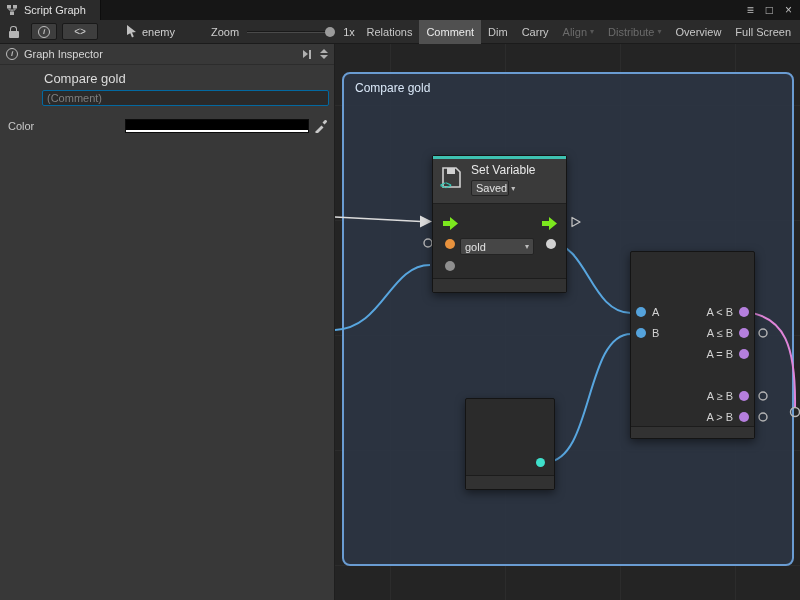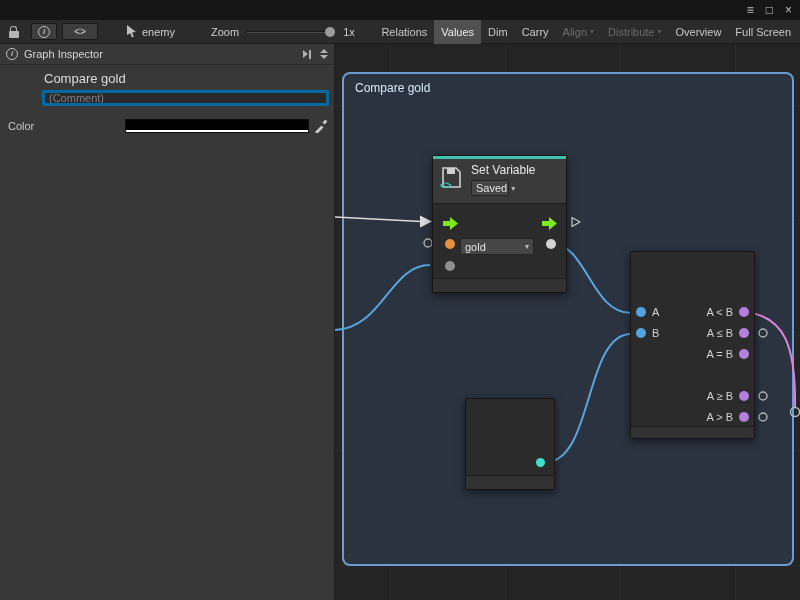--- a/index.html
+++ b/index.html
@@ -38,21 +38,21 @@
   #insp-header{position:absolute;left:0;top:0;width:100%;height:21px;border-bottom:1px solid #2c2c2c;display:flex;align-items:center;padding:0 6px;gap:6px}
   #insp-header .label{color:#d6d6d6}
   #insp-header .right{margin-left:auto;display:flex;align-items:center;gap:9px}
   .tri-r{width:0;height:0;border-top:4px solid transparent;border-bottom:4px solid transparent;border-left:5px solid #b0b0b0;display:inline-block}
   .vbar{width:2px;height:9px;background:#b0b0b0;display:inline-block;margin-left:1px}
   .dock{display:inline-flex;align-items:center}
   .spin{display:inline-flex;flex-direction:column;gap:2px}
   .tri-u{width:0;height:0;border-left:4px solid transparent;border-right:4px solid transparent;border-bottom:4px solid #b0b0b0}
   .tri-d{width:0;height:0;border-left:4px solid transparent;border-right:4px solid transparent;border-top:4px solid #b0b0b0}
   #graph-title{position:absolute;left:44px;top:27px;font-size:13px;color:#dcdcdc}
-  #comment-input{position:absolute;left:42px;top:46px;width:287px;height:16px;background:#2a2a2a;border:3px solid #0369a1;border-radius:2px;color:#9a9a9a;font-size:11px;padding:0 4px;font-family:inherit}
+  #comment-input{position:absolute;left:42px;top:46px;width:287px;height:16px;background:#2a2a2a;border:1px solid #0369a1;border-radius:2px;color:#9a9a9a;font-size:11px;padding:0 4px;font-family:inherit}
   #comment-input::placeholder{color:#7f7f7f}
   #color-label{position:absolute;left:8px;top:76px}
   #color-swatch{position:absolute;left:125px;top:75px;width:184px;height:14px;background:#000;border:1px solid #0c0c0c}
   #color-swatch .alpha{position:absolute;left:0;right:0;bottom:0;height:2px;background:#fff}
   #eyedropper{position:absolute;left:314px;top:74px}
 
   
   #graph{position:absolute;left:335px;top:44px;width:465px;height:556px;background-color:#242424;
     background-image:linear-gradient(to right,#2c2c2c 1px,transparent 1px),linear-gradient(to bottom,#2c2c2c 1px,transparent 1px);
     background-size:115px 115px;background-position:55px 61px;overflow:hidden}
@@ -75,20 +75,29 @@
   .lbl-l{position:absolute;left:21px;top:0;line-height:21px;color:#d2d2d2}
   .lbl-r{position:absolute;right:21px;top:0;line-height:21px;color:#d2d2d2}
   #int-value{position:absolute;left:38px;top:26px;width:26px;height:16px;background:#3f3f3f;border:1px solid #1c1c1c;border-radius:2px;color:#f0f0f0;font-size:11px;padding:0 3px;font-family:inherit}
 </style>
 </head>
 <body>
 
 <div id="root">
 
   <div id="titlebar">
+    <div id="tab">
+      <svg width="12" height="12" viewBox="0 0 12 12">
+        <rect x="1" y="1" width="4" height="3.5" fill="#b0b0b0"></rect>
+        <rect x="7" y="1" width="4" height="3.5" fill="#b0b0b0"></rect>
+        <rect x="4" y="7.5" width="4" height="3.5" fill="#b0b0b0"></rect>
+        <path d="M3,4.5 v1.5 h6 v-1.5 M6,6 v1.5" stroke="#b0b0b0" fill="none"></path>
+      </svg>
+      <span class="label">Script Graph</span>
+    </div>
     <div id="winbtns">
       <span>≡</span>
       <span>□</span>
       <span>×</span>
     </div>
   </div>
 
   <div id="toolbar">
     <span class="lock">
         <span class="shackle"></span>
@@ -112,21 +121,21 @@
     <div id="zoom-slider">
       <div class="track"></div>
       <div class="handle"></div>
     </div>
     <span class="tb-label">1x</span>
     <div id="tb-right">
       <button class="tbtn">
           <span>Relations</span>
         </button>
       <button class="tbtn active">
-          <span>Values</span>
+          <span>Comment</span>
         </button>
       <button class="tbtn">
           <span>Dim</span>
         </button>
       <button class="tbtn">
           <span>Carry</span>
         </button>
       <button class="tbtn disabled">
           <span>Align</span>
           <span class="arr">▾</span>

